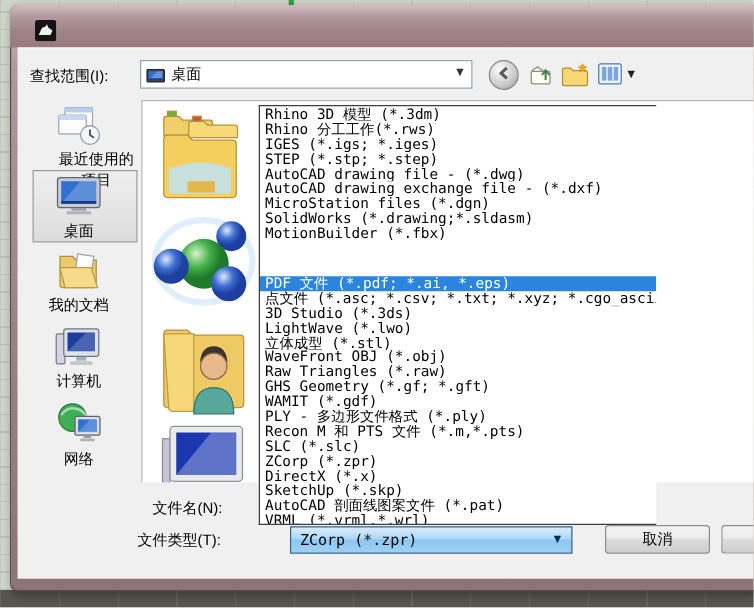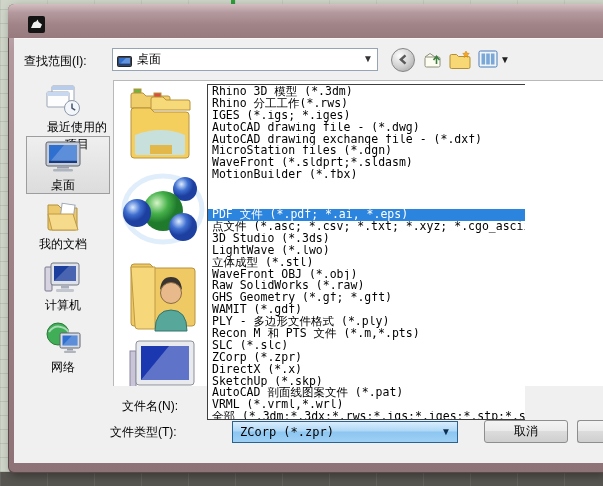--- a/index.html
+++ b/index.html
@@ -251,32 +251,33 @@
         <rect x="12" y="7" width="48" height="34" fill="#1b38b0"></rect>
         <path d="M12 41 L40 7 h20 v34 z" fill="rgba(255,255,255,.3)"></path>
       </svg>
     </div>
   </div>
 
   <div class="abs dropdown">
       <div class="ditem">Rhino 3D 模型 (*.3dm)</div>
       <div class="ditem">Rhino 分工工作(*.rws)</div>
       <div class="ditem">IGES (*.igs; *.iges)</div>
+      <div class="ditem">STEP (*.stp; *.step)</div>
       <div class="ditem">AutoCAD drawing file - (*.dwg)</div>
       <div class="ditem">AutoCAD drawing exchange file - (*.dxf)</div>
       <div class="ditem">MicroStation files (*.dgn)</div>
-      <div class="ditem">WaveFront (*.sldprt;*.sldasm)</div>
+      <div class="ditem">SolidWorks (*.drawing;*.sldasm)</div>
       <div class="ditem">MotionBuilder (*.fbx)</div>
       <div class="ditem sel">PDF 文件 (*.pdf; *.ai, *.eps)</div>
       <div class="ditem">点文件 (*.asc; *.csv; *.txt; *.xyz; *.cgo_ascii; *.cgo_asci)</div>
       <div class="ditem">3D Studio (*.3ds)</div>
       <div class="ditem">LightWave (*.lwo)</div>
       <div class="ditem">立体成型 (*.stl)</div>
       <div class="ditem">WaveFront OBJ (*.obj)</div>
-      <div class="ditem">Raw SolidWorks (*.raw)</div>
+      <div class="ditem">Raw Triangles (*.raw)</div>
       <div class="ditem">GHS Geometry (*.gf; *.gft)</div>
       <div class="ditem">WAMIT (*.gdf)</div>
       <div class="ditem">PLY - 多边形文件格式 (*.ply)</div>
       <div class="ditem">Recon M 和 PTS 文件 (*.m,*.pts)</div>
       <div class="ditem">SLC (*.slc)</div>
       <div class="ditem">ZCorp (*.zpr)</div>
       <div class="ditem">DirectX (*.x)</div>
       <div class="ditem">SketchUp (*.skp)</div>
       <div class="ditem">AutoCAD 剖面线图案文件 (*.pat)</div>
       <div class="ditem">VRML (*.vrml,*.wrl)</div>

